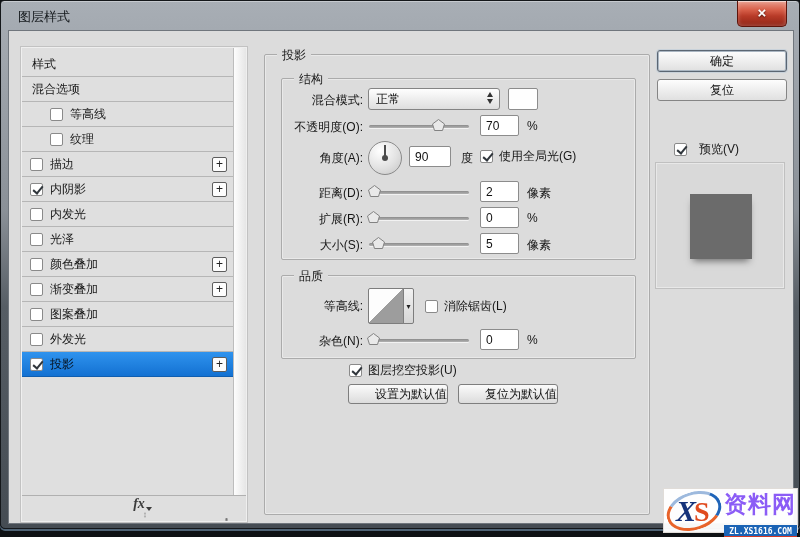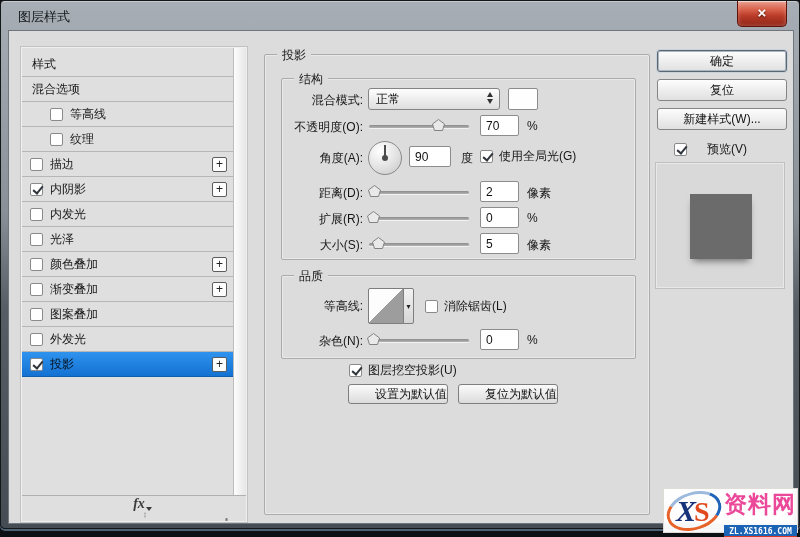--- a/index.html
+++ b/index.html
@@ -105,40 +105,40 @@
 
   .pbtn { position:absolute; height:20px; background:linear-gradient(#fbfbfb,#dcdcdc);
     border:1px solid #7e7e7e; border-radius:3px; font-size:12px; color:#111;
     text-align:right; line-height:18px; cursor:pointer; }
 
   
   .abtn { position:absolute; left:648px; width:130px; height:22px;
     background:linear-gradient(#fdfdfd,#e0e0e0); border:1px solid #858585; border-radius:3px;
     font-size:12px; color:#111; text-align:center; line-height:20px; cursor:pointer; }
   .abtn.default { border:1px solid #5b6673; box-shadow:0 0 0 1px #aab6c2 inset, 0 0 0 1px #c9d2da; }
-  .preview-wrap { position:absolute; left:648px; top:110px; display:flex; align-items:center; gap:20px;
+  .preview-wrap { position:absolute; left:648px; top:110px; display:flex; align-items:center; gap:12px;
     font-size:12px; color:#161616; padding-left:17px; }
   .preview-panel { position:absolute; left:646px; top:131px; width:130px; height:127px;
     background:#d9d9d9; border:1px solid #c0c0c0; box-shadow: inset 0 0 0 1px #e8e8e8; }
   .preview-square { position:absolute; left:34px; top:31px; width:62px; height:65px; background:#6b6b6b;
     box-shadow:0 5px 7px -3px rgba(0,0,0,.5); }
 
   
   .wm { position:absolute; left:663px; top:488px; width:135px; height:45px; background:rgba(255,255,255,.96);
     border:1px solid #e0dcd8; z-index:50; }
   .wm-ellipse { position:absolute; left:2px; top:3px; width:56px; height:38px; }
   .wm-ring1 { position:absolute; inset:0; border-radius:50%; border:3px solid transparent;
     border-left-color:#e8632a; border-bottom-color:#e8632a; transform:rotate(-18deg); }
   .wm-ring2 { position:absolute; inset:0; border-radius:50%; border:3px solid transparent;
     border-right-color:#1f64b8; border-top-color:#9db9dd; transform:rotate(-18deg); }
   .wm-x { position:absolute; left:10px; top:2px; font-family:"Liberation Serif", serif;
     font-style:italic; font-weight:bold; font-size:30px; color:#16337a; }
   .wm-s { position:absolute; left:28px; top:4px; font-family:"Liberation Serif", serif;
     font-weight:bold; font-size:28px; color:#e04a1e; }
-  .wm-name { position:absolute; left:60px; top:0px; font-size:23px; font-weight:bold; color:#ec4899;
+  .wm-name { position:absolute; left:60px; top:0px; font-size:23px; font-weight:bold; color:#8b5cf6;
     letter-spacing:1px; text-shadow:1px 1px 0 #fff, -1px -1px 0 #fff; }
   .wm-url { position:absolute; left:60px; top:28px; width:73px; height:13px; background:#1a63b5;
     color:#fff; font-family:"DejaVu Sans Mono", monospace; font-size:8px; font-weight:bold;
     text-align:center; line-height:13px; border-bottom:2px solid #d63a26;margin-top:8px; }
 </style>
 </head>
 <body>
 
 <div class="window">
   <div class="titlebar">
@@ -351,23 +351,20 @@
         <span>复位为默认值</span>
       </div>
     </div>
 
     <div class="abtn default" style="top:19px;text-align:center;">
       <span>确定</span>
     </div>
     <div class="abtn" style="top:48px;">
       <span>复位</span>
     </div>
-    <div class="abtn" style="top:77px;">
-      <span>新建样式(W)...</span>
-    </div>
     <div class="preview-wrap">
       <span class="cb on"></span>
       <span>预览(V)</span>
     </div>
     <div class="preview-panel">
       <div class="preview-square"></div>
     </div>
 
   </div>
 </div>

